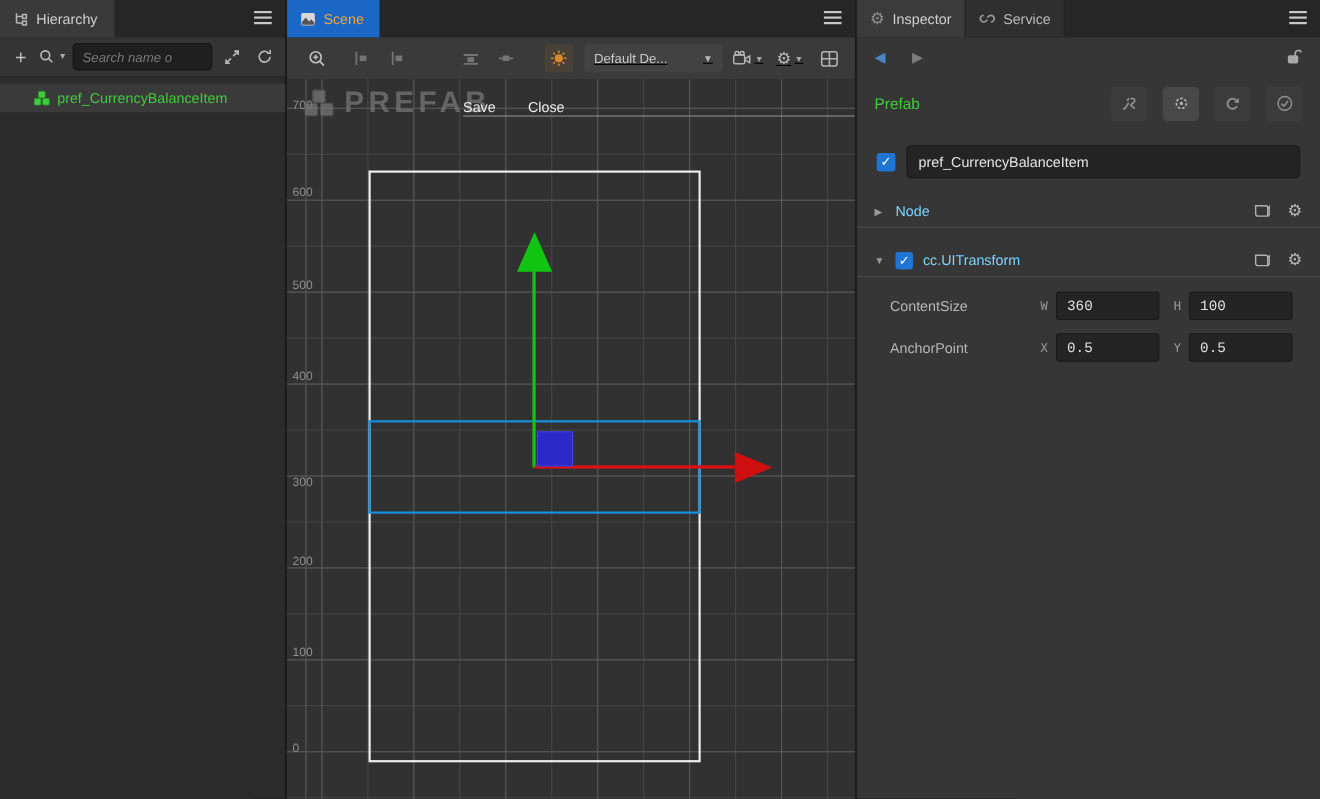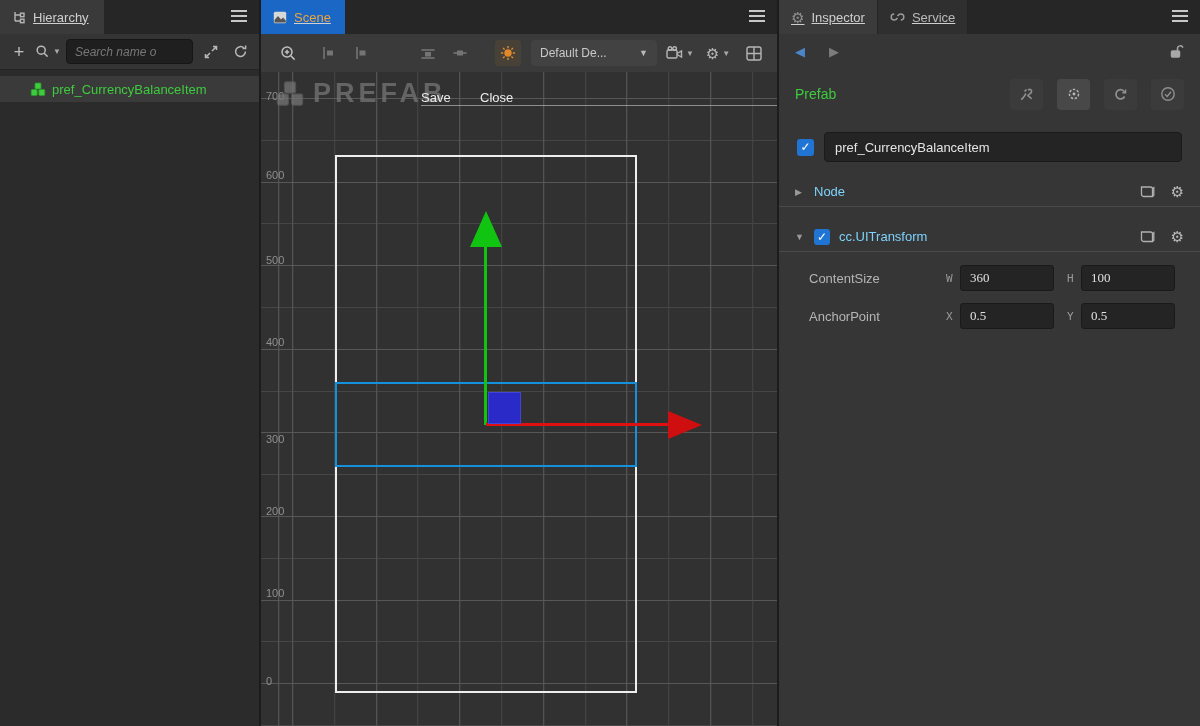--- a/index.html
+++ b/index.html
@@ -2,21 +2,21 @@
 <html><head>
 <meta charset="utf-8">
 <style>
   * { margin:0; padding:0; box-sizing:border-box; }
   html,body { width:1200px; height:726px; overflow:hidden; background:#1c1c1c;
               font-family:"Liberation Sans", sans-serif; }
   .panel { position:absolute; top:0; bottom:0; }
 
   
   .tabbar { height:34px; background:#262626; display:flex; align-items:stretch; position:relative; }
-  .tab { display:flex; align-items:center; gap:7px; padding:0 12px; font-size:13px; color:#cfcfcf;text-decoration:underline; }
+  .tab { display:flex; align-items:center; gap:7px; padding:0 12px; font-size:13px; color:#cfcfcf; }
   .hamburger { position:absolute; right:12px; top:10px; width:16px; height:13px; cursor:pointer; }
   .hamburger span{ display:block; height:2px; background:#c8c8c8; margin-bottom:3px; }
   .icon { display:inline-flex; align-items:center; justify-content:center; }
   svg { display:block; }
   input { outline:none; }
 
   
   #hierarchy { left:0; width:259px; background:#2b2b2b; }
   #hierarchy .tab-active { background:#3a3a3a; width:104px; }
   #hierarchy .toolbar { height:36px; background:#343434; display:flex; align-items:center; padding:0 8px; gap:7px; border-bottom:1px solid #242424; }
@@ -27,21 +27,21 @@
                 font-family:"Liberation Sans", sans-serif; }
   .search-box::placeholder { color:#787878; font-style:italic; }
   .tree { padding-top:6px; }
   .tree-row { height:26px; display:flex; align-items:center; gap:6px; padding-left:30px; background:#3a3a3a; cursor:pointer; }
   .tree-row .lbl { color:#3ecb3e; font-size:13px; }
 
   
   #scene { left:261px; width:516px; background:#313131; }
   .scene-tab { background:#1a67c5; width:84px; }
   .scene-tab .lbl { color:#f0a43c; font-size:13px; }
-  #scene .toolbar { height:38px; background:#3a3a3a; display:flex; align-items:center; padding:0 10px; }
+  #scene .toolbar { height:38px; background:#3a3a3a; display:flex; align-items:center; padding:0 10px;text-decoration:underline; }
   .sbtn { height:26px; min-width:26px; display:flex; align-items:center; justify-content:center; color:#b5b5b5; cursor:pointer; border-radius:3px; }
   .sbtn.dim { color:#6e6e6e; }
   .light-btn { background:#474137; }
   .dropdown { height:26px; width:134px; background:#424242; border-radius:4px; display:flex; align-items:center;
               padding:0 9px; color:#c9c9c9; font-size:12px; cursor:pointer; }
   .dropdown .caret { margin-left:auto; color:#b9b9b9; font-size:9px; }
   .mini-caret { font-size:8px; color:#a8a8a8; margin-left:3px; }
 
   #canvas { position:absolute; left:0; right:0; top:72px; bottom:0; background-color:#313131; overflow:hidden;
     background-image:
@@ -89,21 +89,21 @@
               border-bottom:1px solid #4a4a4a; cursor:pointer; }
   .sect-hdr .caret { color:#9a9a9a; font-size:9px; width:10px; }
   .sect-hdr .title { color:#7dd3fc; font-size:13px; }
   .sect-icons { margin-left:auto; display:flex; gap:16px; align-items:center; }
   .gear-glyph { color:#b9b9b9; font-size:15px; line-height:1; cursor:pointer; }
   .prop-row { display:flex; align-items:center; padding-left:30px; padding-right:18px; height:28px; }
   .prop-label { width:137px; color:#b5b5b5; font-size:13px; }
   .axis-key { color:#9a9a9a; font-size:11px; font-family:"DejaVu Sans Mono", monospace; width:14px; }
   .num-input { width:94px; height:26px; background:#242424; border:1px solid #1a1a1a; border-radius:3px;
                color:#e0e0e0; font-size:13px; padding:0 9px; margin-right:13px;
-               font-family:Liberation Serif, serif; }
+               font-family:Liberation Mono, monospace; }
   .num-input:last-child { margin-right:0; }
   .addc-wrap { margin-top:35px; display:flex; justify-content:center; }
   .addc-btn { width:132px; height:30px; background:#414141; border:1px solid #4a4a4a; border-radius:4px;
               color:#cdcdcd; font-size:13px; cursor:pointer; font-family:"Liberation Sans", sans-serif; }
 </style>
 </head>
 <body>
 
 <div id="hierarchy" class="panel">
   <div class="tabbar">

